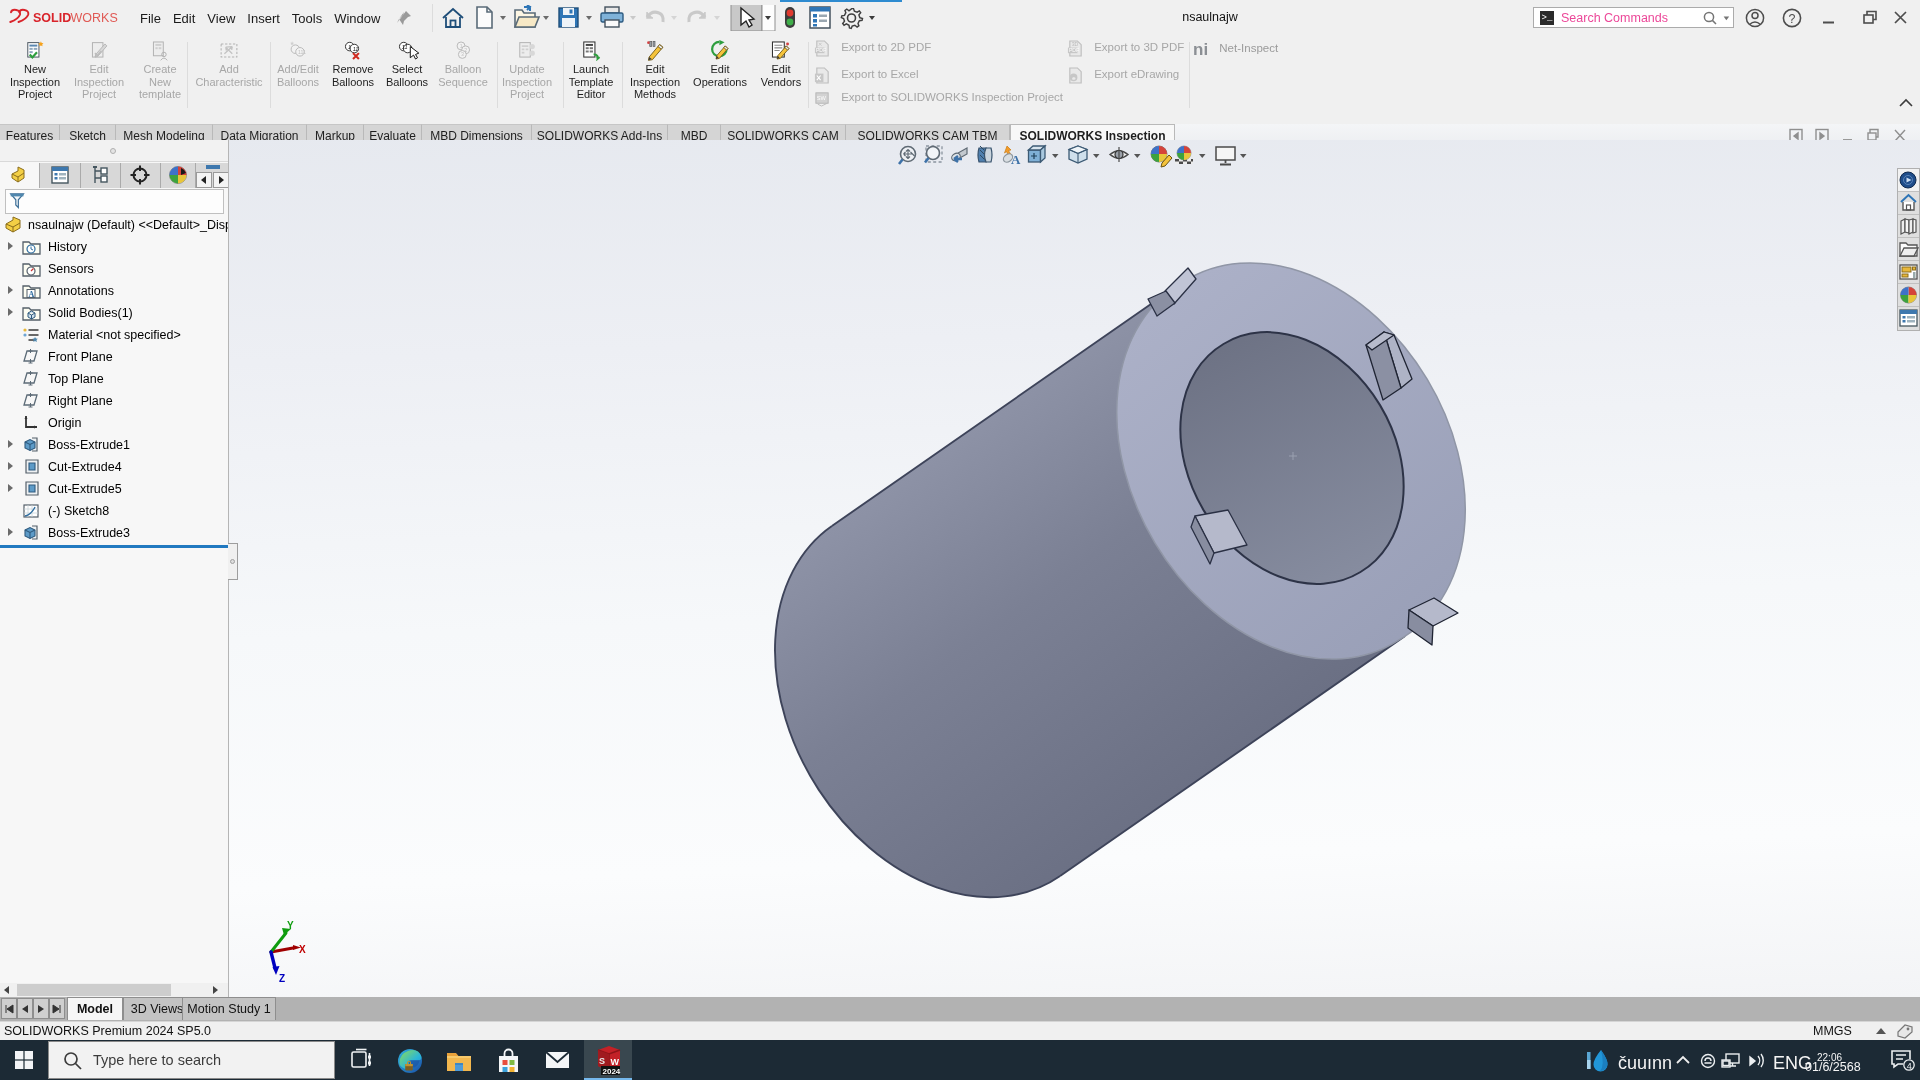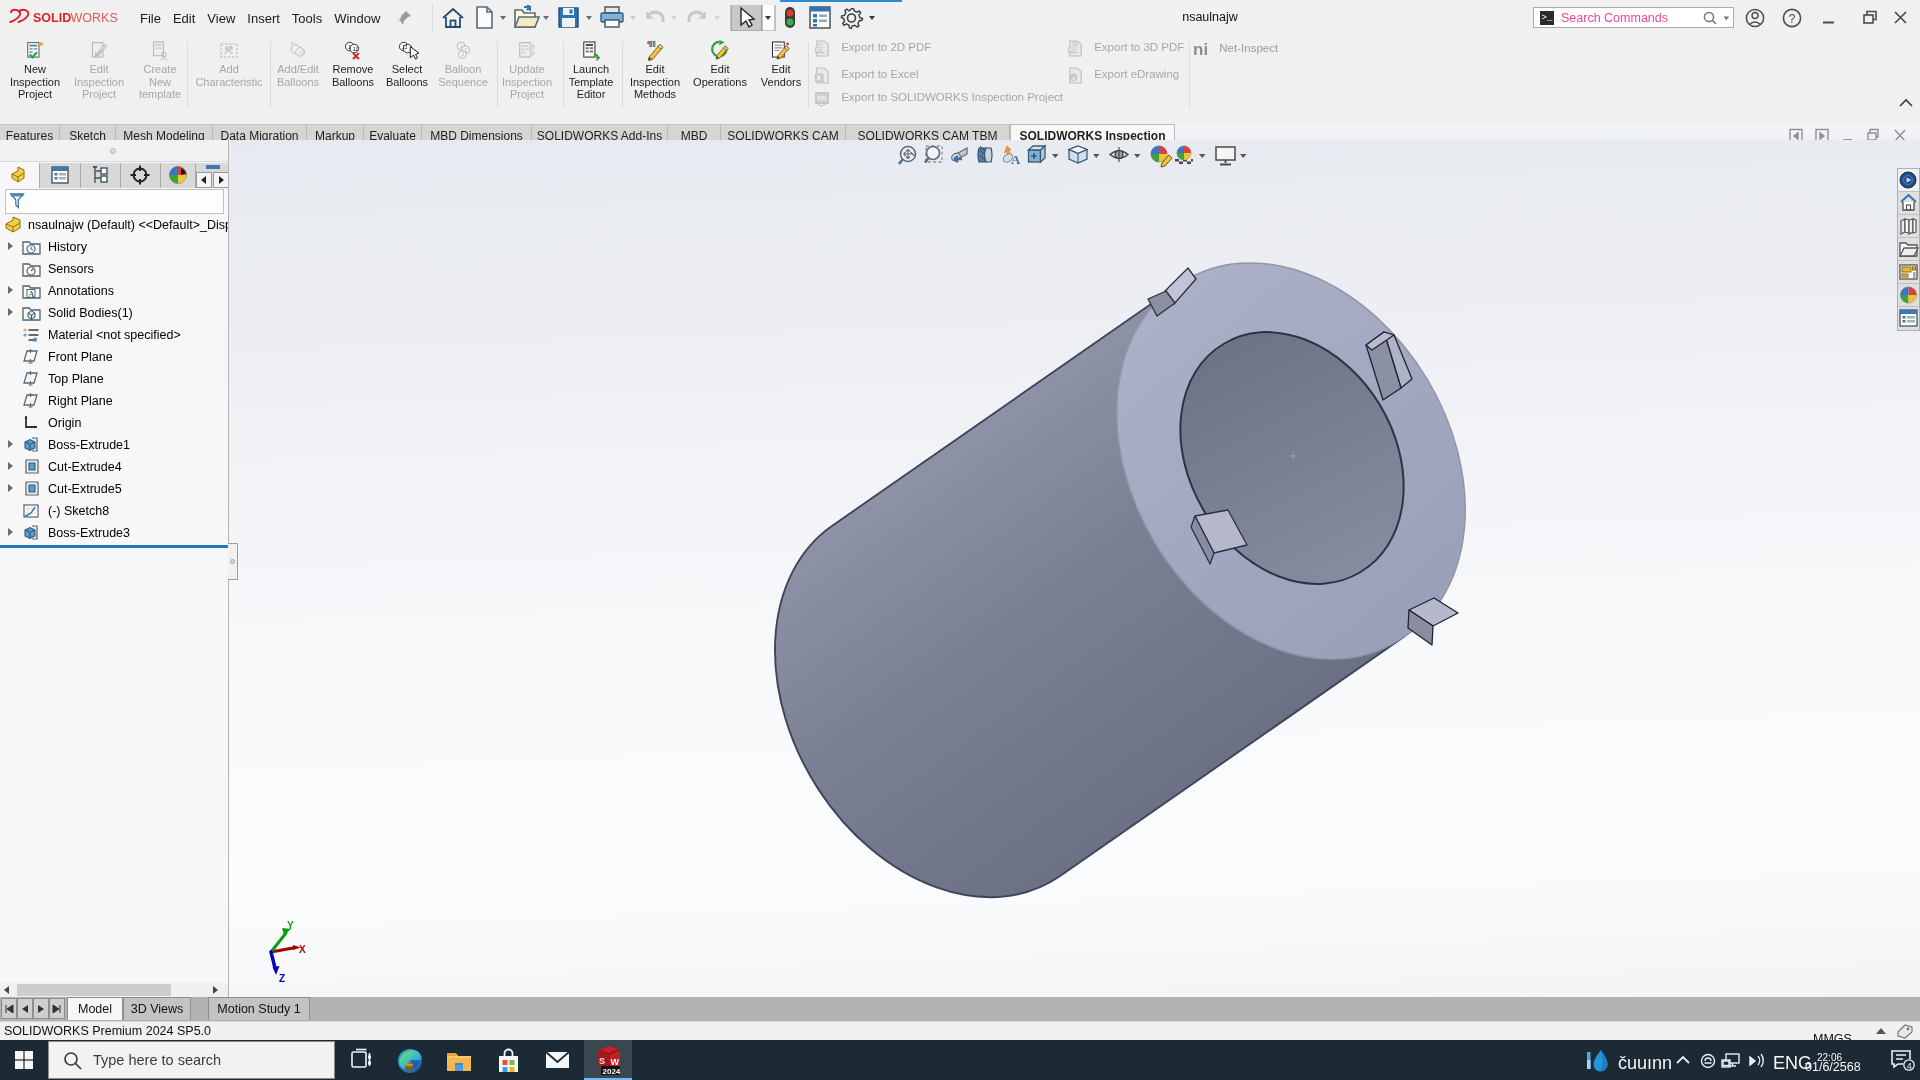--- a/index.html
+++ b/index.html
@@ -61,24 +61,24 @@
 .rtpbtn { width:21px; height:23px; border-bottom:1px solid #c0c0c0; position:relative; background:#dfdfdf; }
 .rtpbtn.sel { background:#f2f2f2; }
 
 
 #hud { position:absolute; left:890px; top:3px; width:370px; height:26px; }
 
 
 #modeltabs { position:absolute; left:0; top:997px; width:1920px; height:24px; background:#b2b2b2; }
 .navbtn { position:absolute; top:1px; width:16px; height:21px; background:#cfcfcf; border:1px solid #8e8e8e; color:#444; font-size:8px; text-align:center; line-height:20px; }
 .mtab { position:absolute; top:0px; height:23px; line-height:22px; text-align:center; font-size:12.5px; color:#111; background:#c3c3c3; border:1px solid #8e8e8e; border-bottom:none; }
-.mtab.active { background:#f6f6f6; font-weight:normal; }
+.mtab.active { background:#f6f6f6; font-weight:bold; }
 #statusbar { position:absolute; left:0; top:1021px; width:1920px; height:19px; background:#f0f0f0; font-size:12.5px; color:#111; border-top:1px solid #d5d5d5; }
 #statusbar .lefttxt { position:absolute; left:4px; top:2px; }
-#statusbar .mmgs { position:absolute; left:1813px; top:2px;margin-top:8px; }
+#statusbar .mmgs { position:absolute; left:1813px; top:2px; }
 
 
 #taskbar { position:absolute; left:0; top:1040px; width:1920px; height:40px; background:#1c2a35; }
 #tsearch { position:absolute; left:48px; top:1px; width:287px; height:38px; background:#f2f2f2; border:1px solid #8a8a8a; }
 #tsearch .ph { position:absolute; left:44px; top:10px; font-size:14.5px; color:#3c3c3c; }
 .tbapp { position:absolute; top:8px; }
 #swactive { position:absolute; left:584px; top:0; width:48px; height:40px; background:#39474f; border-bottom:2px solid #76b9ed; }
 .traytxt { position:absolute; color:#f5f5f5; font-size:18px; }
 </style>
 </head>
@@ -843,21 +843,21 @@
           <path d="M8 1 L2 5 L8 9 Z" fill="#333"></path>
         </svg></div>
   <div class="navbtn" style="left:33px"><svg width="10" height="10" viewBox="0 0 10 10" style="margin-top:5px">
           <path d="M2 1 L8 5 L2 9 Z" fill="#333"></path>
         </svg></div>
   <div class="navbtn" style="left:49px"><svg width="10" height="10" viewBox="0 0 10 10" style="margin-top:5px">
           <path d="M8 1 v8 M1 1 L7 5 L1 9 Z" fill="#333" stroke="#333"></path>
         </svg></div>
   <div class="mtab active" style="left:67px;width:56px">Model</div>
   <div class="mtab" style="left:123px;width:68px">3D Views</div>
-  <div class="mtab" style="left:208px;width:102px">Motion Study 1</div>
+  <div class="mtab" style="left:182px;width:94px">Motion Study 1</div>
 </div>
 <div id="statusbar">
   <div class="lefttxt">SOLIDWORKS Premium 2024 SP5.0</div>
   <div class="mmgs">MMGS</div>
   <div class="abs" style="left:1876px;top:6px;width:0;height:0;border-left:5px solid transparent;border-right:5px solid transparent;border-bottom:6px solid #555"></div>
   <svg class="abs" style="left:1896px;top:2px" width="18" height="15" viewBox="0 0 18 15">
         <path d="M2 8 L9 1 L16 3 L16 8 L9 14 L2 12 Z" fill="#e8e8e8" stroke="#777" stroke-width="1.2"></path>
         <circle cx="12" cy="5" r="1.4" fill="#777"></circle>
       </svg>
 </div>

